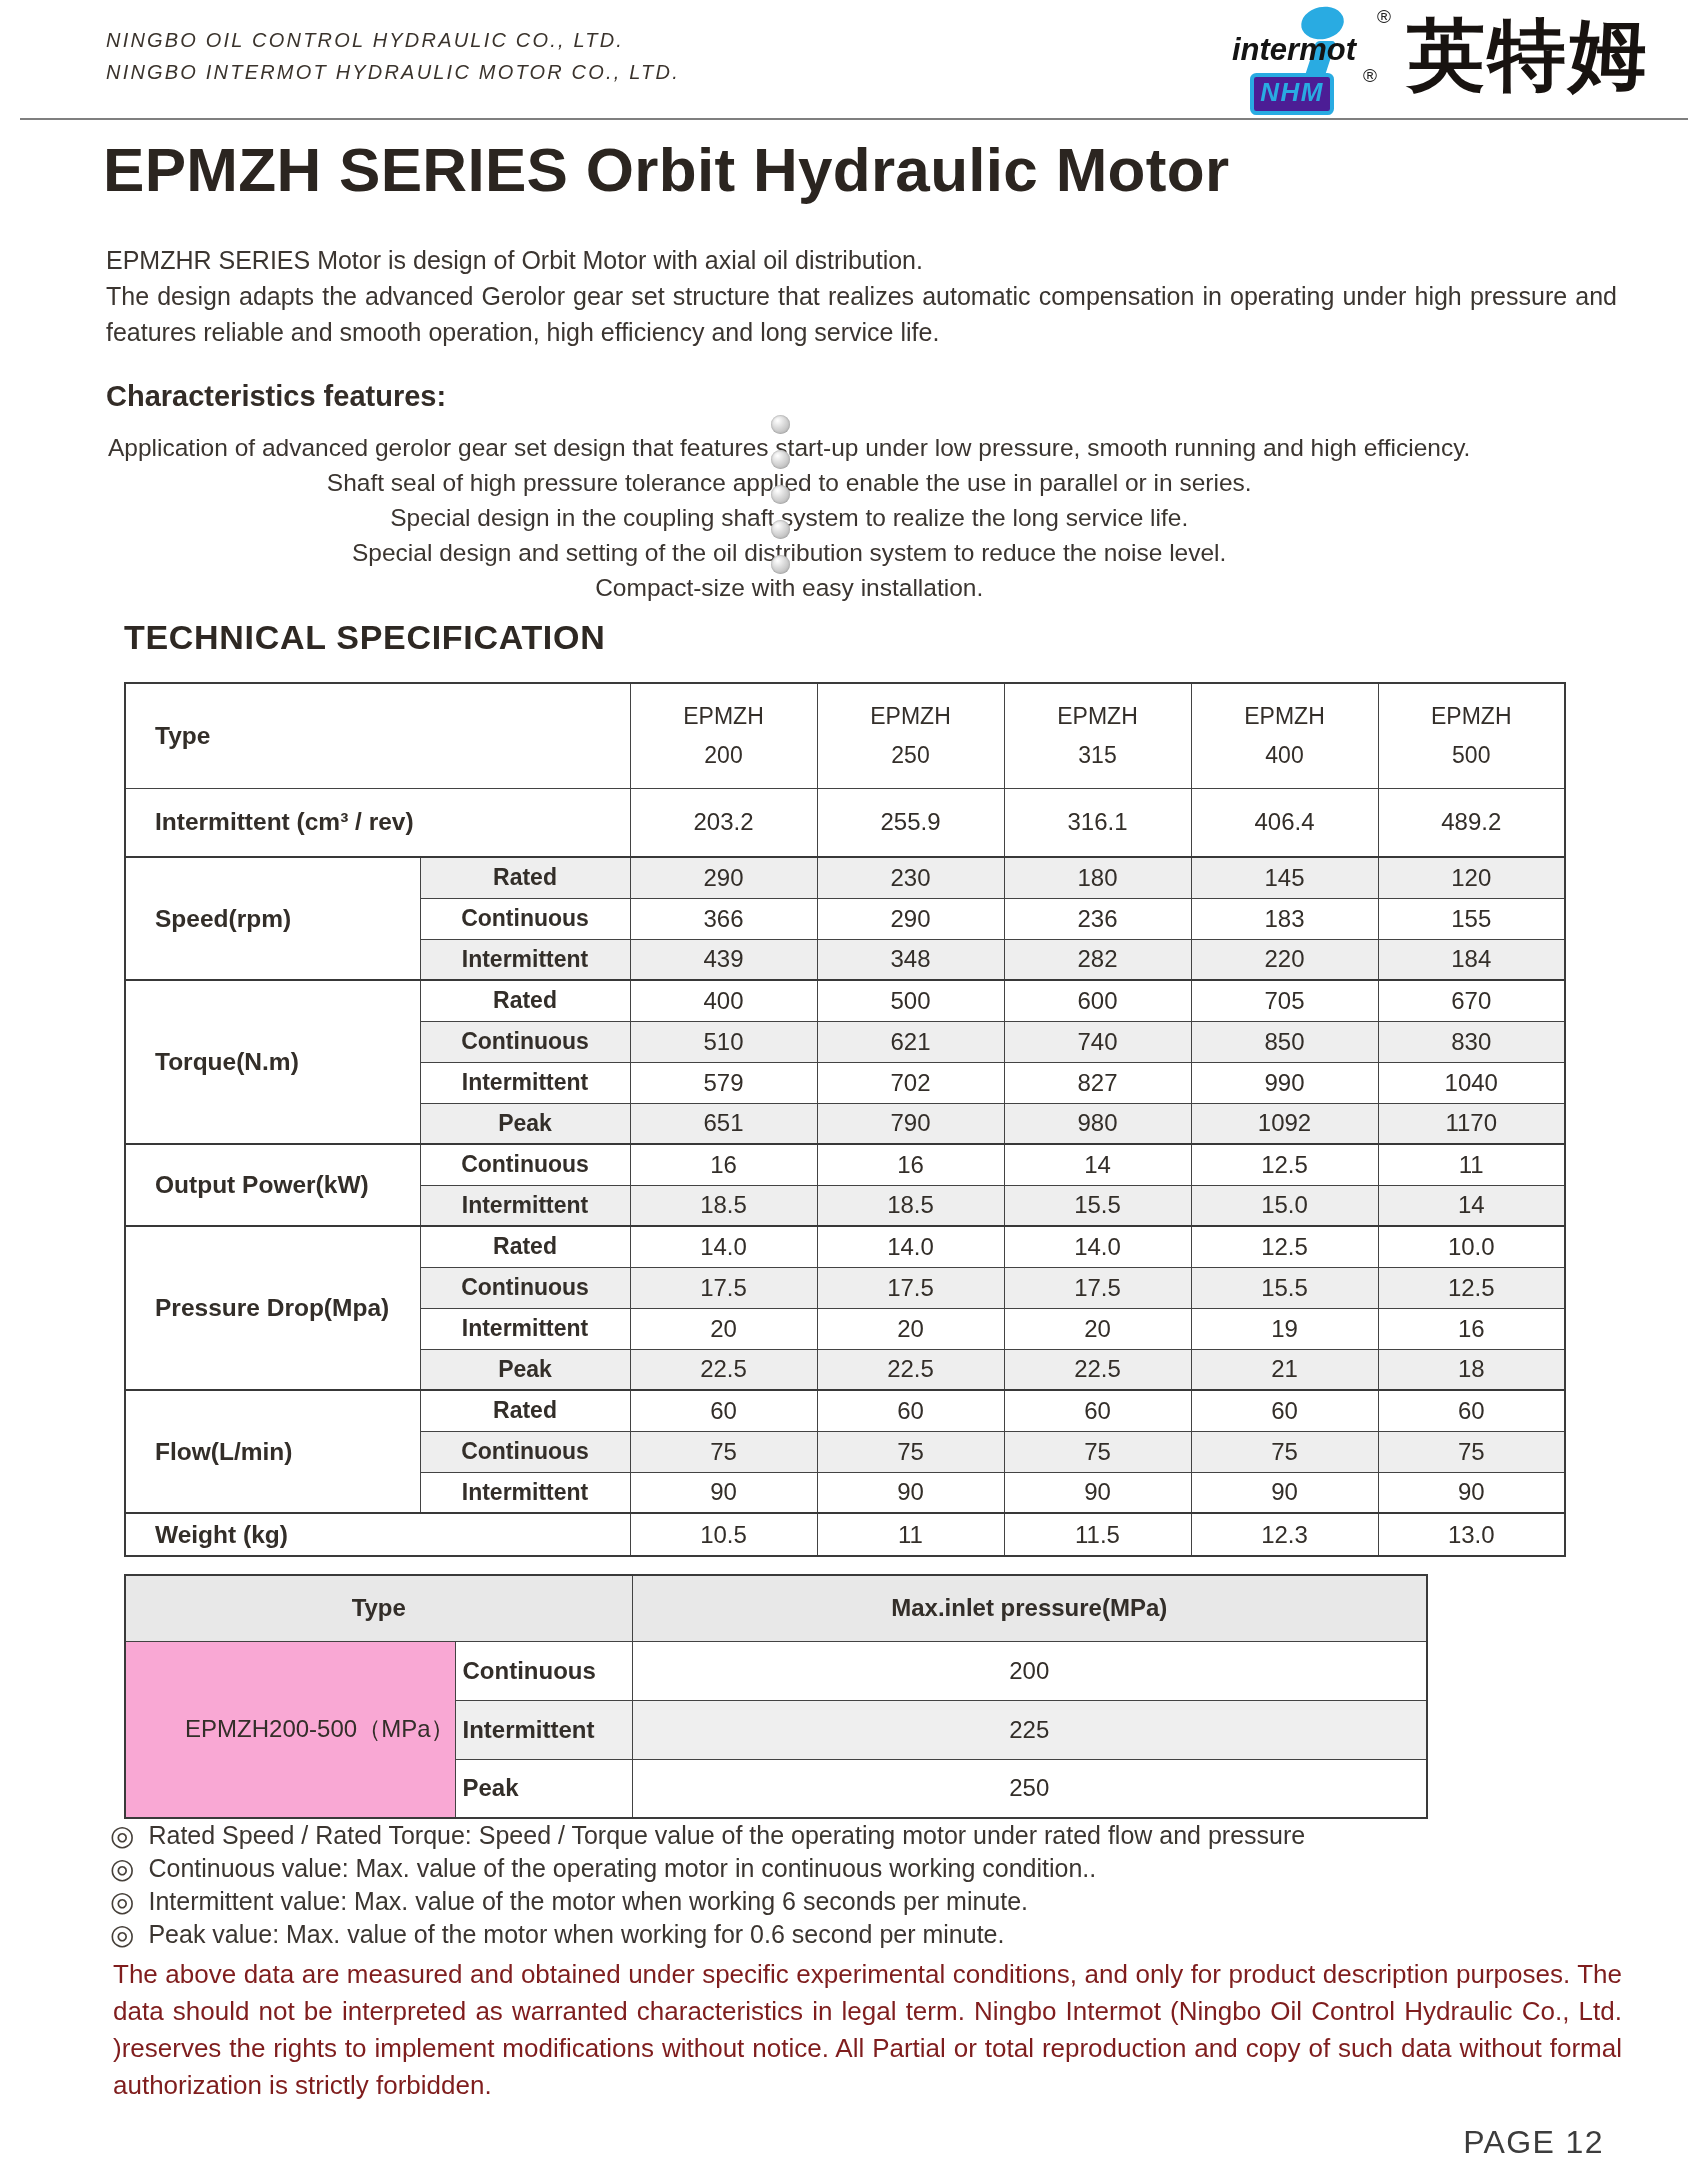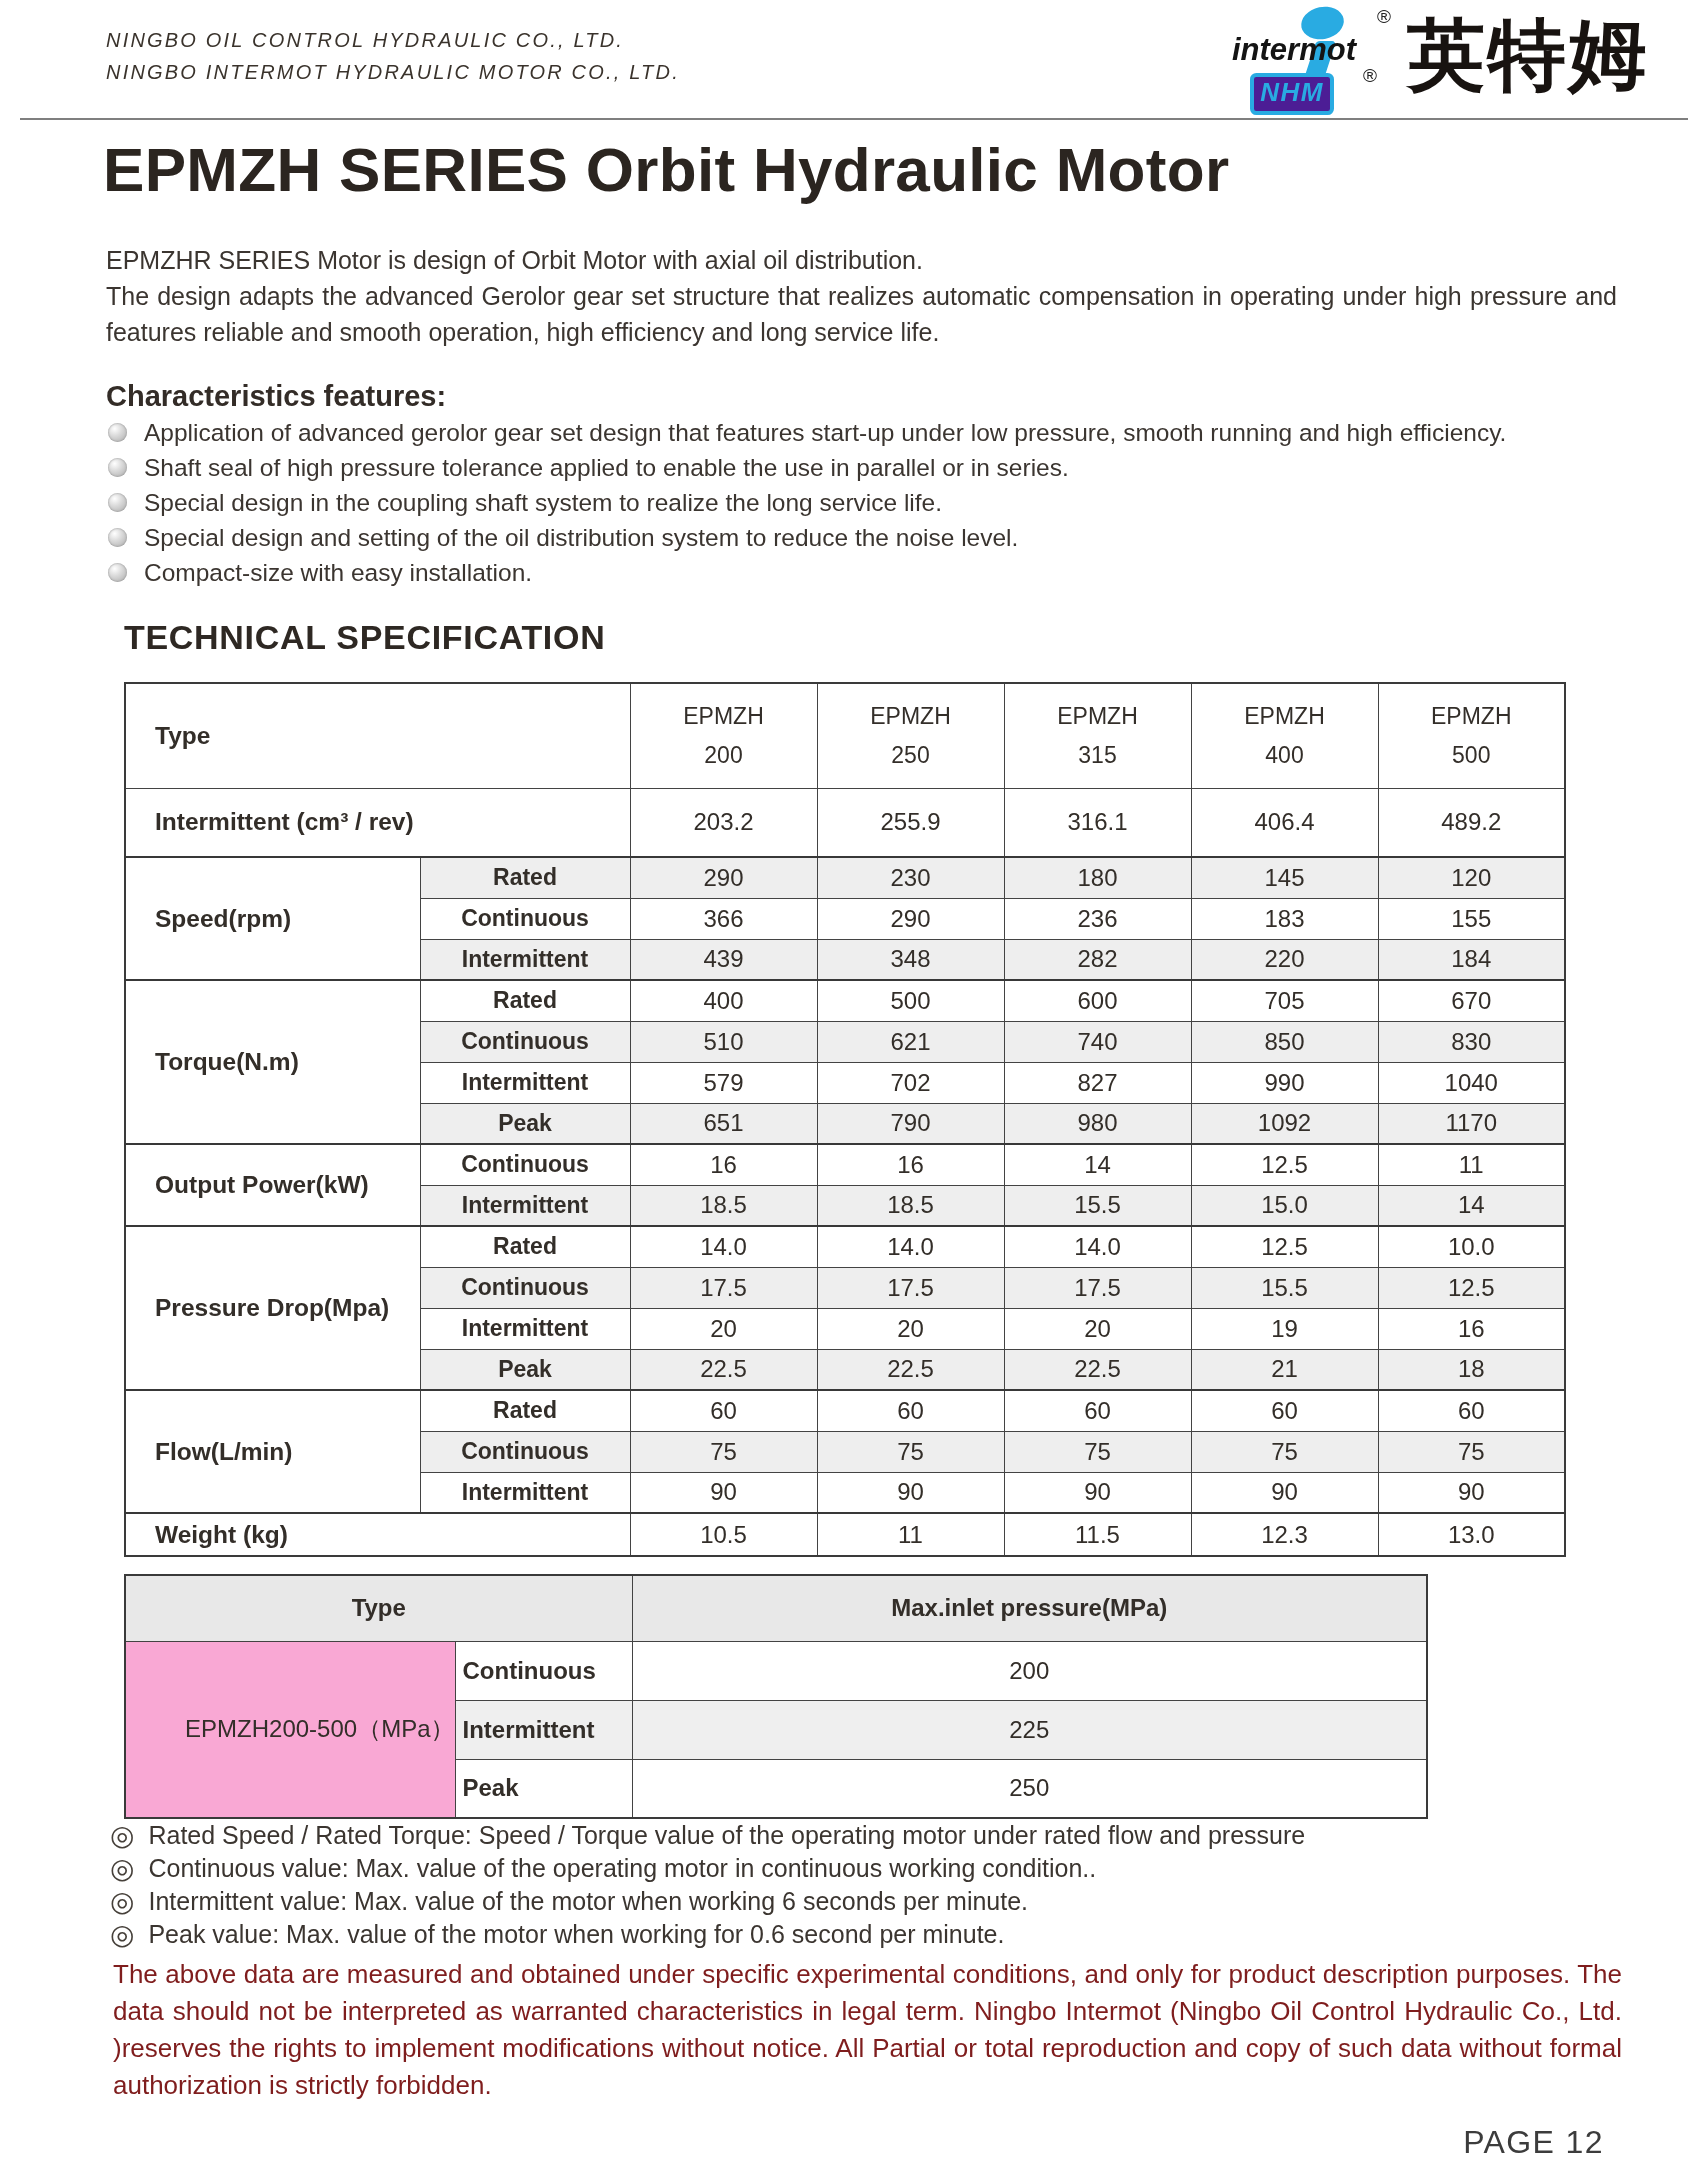--- a/index.html
+++ b/index.html
@@ -32,21 +32,21 @@
 
   
   .title { position:absolute; left:103px; top:134px; font-size:62px; font-weight:bold;
            letter-spacing:0.3px; color:#2b2520; white-space:nowrap; }
   .intro { position:absolute; left:106px; top:242px; width:1511px; font-size:25px;
            line-height:36px; color:#3b3530; }
   .intro .p2 { text-align:justify; }
 
   .feat-head { position:absolute; left:106px; top:364px; font-size:29px; font-weight:bold; color:#332c27;margin-top:16px; }
   .features { position:absolute; left:108px; top:415px; font-size:24.5px; color:#3b3530; }
-  .feat-item { display:flex; align-items:center; height:35px; white-space:nowrap; }
+  .feat-item { display:flex; align-items:center; height:35px; white-space:nowrap;flex-direction:column; }
   .feat-icon { width:19px; height:19px; border-radius:50%; margin-right:17px; flex:0 0 auto;
                background:radial-gradient(circle at 35% 30%, #ffffff 0%, #dcdcdc 38%, #a9a9a9 100%);
                box-shadow:inset 0 0 2.1px #8a8a8a; }
 
   
   .spec-head { position:absolute; left:124px; top:618px; font-size:34px; font-weight:bold;
                letter-spacing:0.7px; color:#2e2823; }
   table.spec { position:absolute; left:124px; top:682px; width:1442px; border-collapse:collapse;
                table-layout:fixed; border:2.1px solid #3a3a3a; }
   table.spec td { border:1.4px solid #434343; text-align:center; vertical-align:middle;

